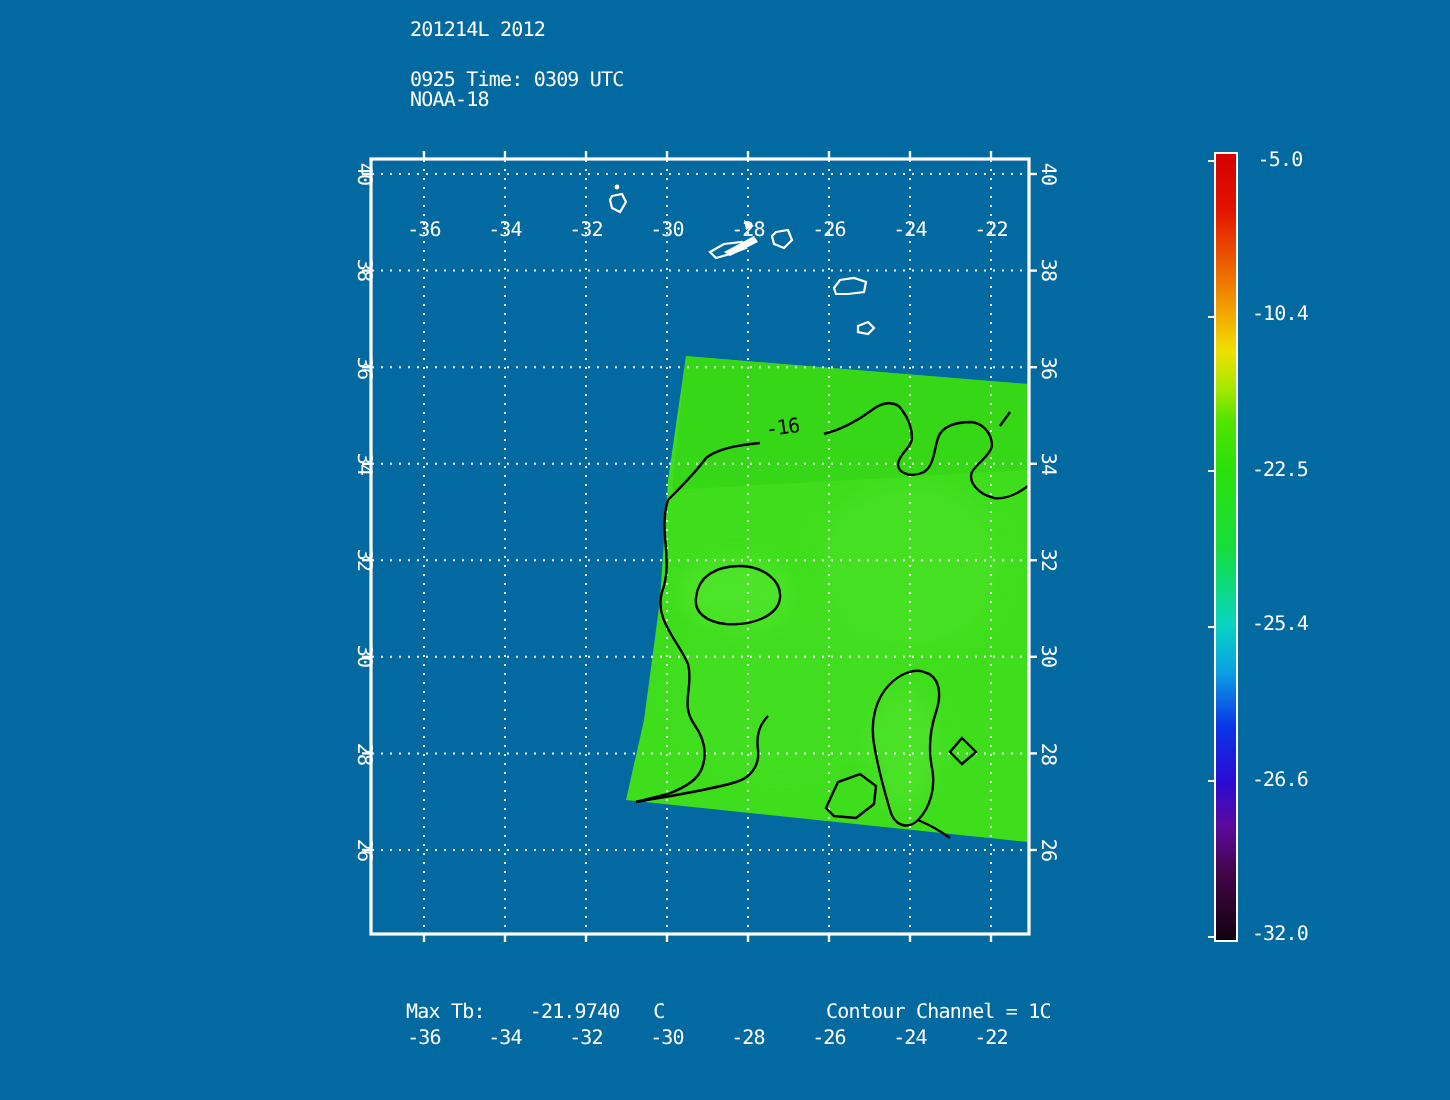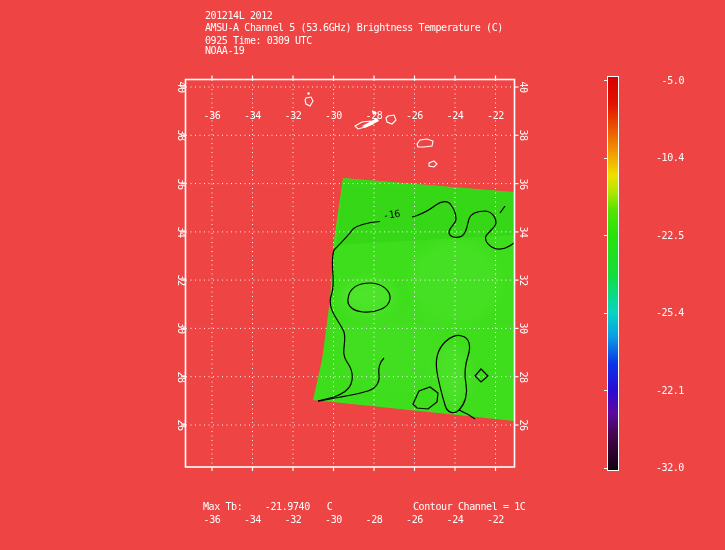--- a/index.html
+++ b/index.html
@@ -1,41 +1,40 @@
 <!DOCTYPE html>
 <html><head>
 <meta charset="utf-8">
 <style>
   html,body{margin:0;padding:0;background:#000;}
-  #screen{position:relative;width:725px;height:550px;background:#ef4444;overflow:hidden;
+  #screen{position:relative;width:725px;height:550px;background:#0369a1;overflow:hidden;
           font-family:"DejaVu Sans Mono",monospace;}
   .abs{position:absolute;}
   .t{font:10px "DejaVu Sans Mono",monospace;color:#fff;letter-spacing:-0.4px;white-space:pre;line-height:11.5px;}
   .xt{width:24px;text-align:center;margin-top:44px;}
   .yt{width:22px;height:12px;text-align:center;transform:rotate(90deg);}
-  .cbl{width:40px;text-align:right;margin-left:24px;}
+  .cbl{width:40px;text-align:center;}
   #colorbar{left:607px;top:76px;width:10px;height:393px;border:1px solid #fff;
     background:linear-gradient(to bottom,
       #d60000 0%,#e21300 7%,#ec5800 13.5%,#f2a300 20%,#f0e000 25%,
       #ace800 29.5%,#52e400 34%,#2ae20a 40%,#16dd3a 50%,#0cda7e 55%,
       #08d4c4 60%,#0a9ee4 66%,#0a34e8 73%,#2c0ad2 80%,#5c0a9e 85.5%,
       #420548 91.5%,#120210 100%);}
   .cbtick{width:3px;height:1px;background:#fff;left:604px;}
   #contour-label{left:383px;top:209px;color:#000;font:10px "DejaVu Sans Mono",monospace;
     transform:rotate(-8deg);letter-spacing:-0.4px;}
 </style>
 </head>
 <body>
 
 <div id="screen">
 
   <div class="abs t" style="left:205px;top:10px;">201214L 2012</div>
-  <div class="abs t" style="left:205px;top:21.5px;">AMSU-A Channel 5 (53.6GHz) Brightness Temperature (C)</div>
   <div class="abs t" style="left:205px;top:35px;">0925 Time: 0309 UTC</div>
-  <div class="abs t" style="left:205px;top:44.5px;">NOAA-19</div>
+  <div class="abs t" style="left:205px;top:44.5px;">NOAA-18</div>
 
   <svg class="abs" style="left:0;top:0;" width="725" height="550" viewBox="0 0 725 550">
     <defs>
       <filter id="blur6" x="-50%" y="-50%" width="200%" height="200%">
           <feGaussianBlur stdDeviation="6"></feGaussianBlur>
         </filter>
       <clipPath id="swathClip">
         <polygon points="343,178 514,192 514,421 313,400 322,360 330,300 334,240"></polygon>
       </clipPath>
     </defs>
@@ -175,19 +174,19 @@
   <div class="abs cbtick" style="top:80px;"></div>
   <div class="abs cbtick" style="top:157.5px;"></div>
   <div class="abs cbtick" style="top:235px;"></div>
   <div class="abs cbtick" style="top:312.5px;"></div>
   <div class="abs cbtick" style="top:390px;"></div>
   <div class="abs cbtick" style="top:467.5px;"></div>
   <div class="abs t cbl" style="left:620px;top:74.5px;">-5.0</div>
   <div class="abs t cbl" style="left:620px;top:152px;">-10.4</div>
   <div class="abs t cbl" style="left:620px;top:229.5px;">-22.5</div>
   <div class="abs t cbl" style="left:620px;top:307px;">-25.4</div>
-  <div class="abs t cbl" style="left:620px;top:384.5px;">-22.1</div>
+  <div class="abs t cbl" style="left:620px;top:384.5px;">-26.6</div>
   <div class="abs t cbl" style="left:620px;top:462px;">-32.0</div>
 
   <div class="abs t" style="left:203px;top:501px;">Max Tb:    -21.9740   C</div>
   <div class="abs t" style="left:413px;top:501px;">Contour Channel = 1C</div>
 
 </div>
 
 </body></html>

